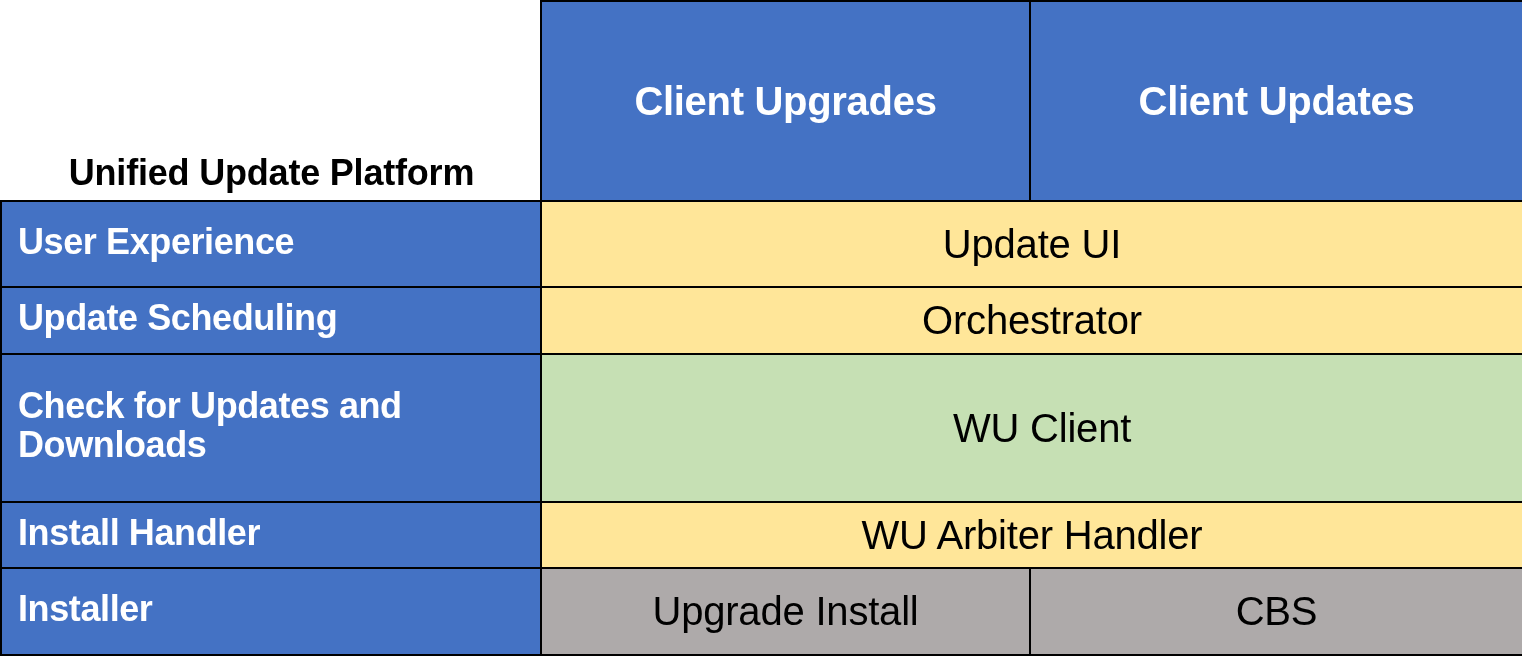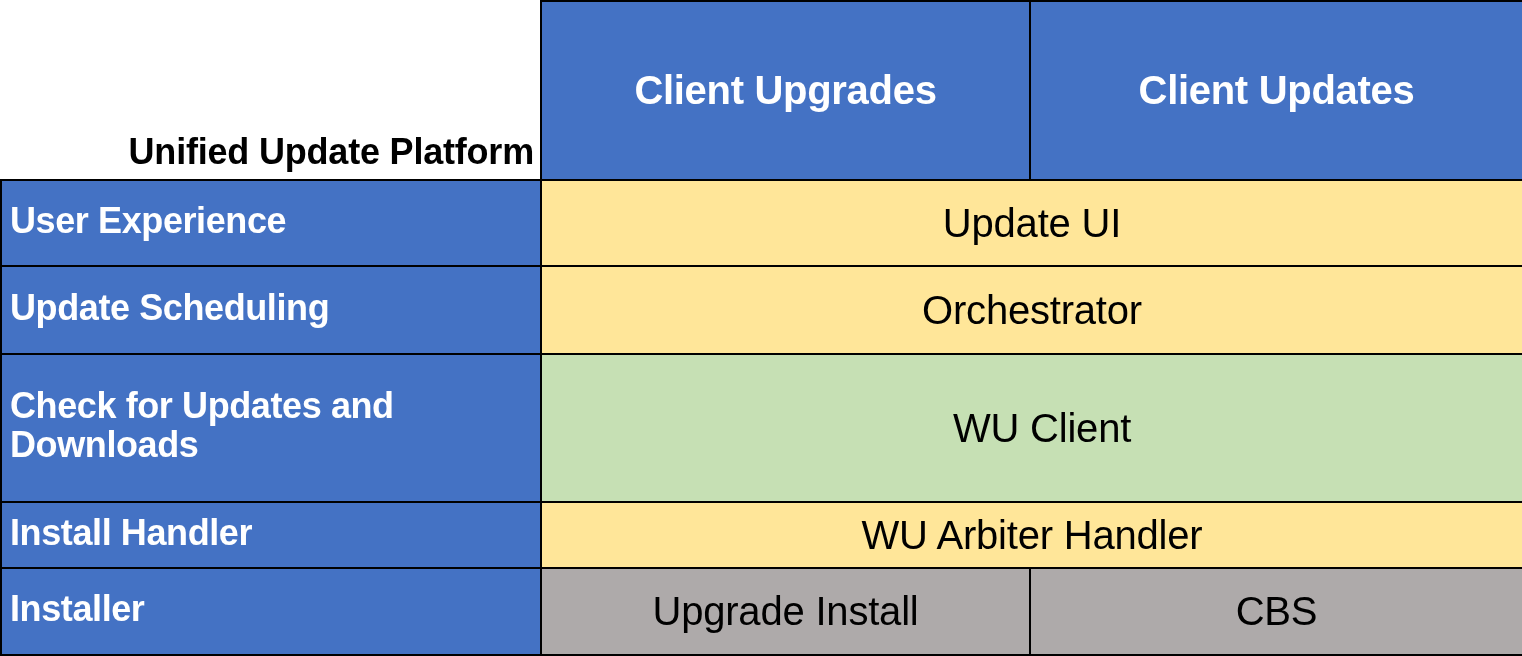--- a/index.html
+++ b/index.html
@@ -28,21 +28,21 @@
     vertical-align: middle;
   }
 
   
   td.corner-cell {
     background: #ffffff;
     border: none;
     color: #000000;
     font-weight: bold;
     font-size: 36px;
-    text-align: right;
+    text-align: center;
     padding: 0 6px 6px 8px;
     vertical-align: bottom;
     letter-spacing: -0.2px;
   }
 
   
   td.header-cell {
     background: #4472C4;
     color: #ffffff;
     font-weight: bold;
@@ -54,21 +54,21 @@
   }
 
   
   td.stage-cell {
     background: #4472C4;
     color: #ffffff;
     font-weight: bold;
     font-size: 36px;
     text-align: left;
     vertical-align: middle;
-    padding: 0 4px 4px 8px;
+    padding: 0 4px 4px 16px;
     line-height: 1.08;
     letter-spacing: -0.4px;
   }
 
   
   td.comp-cell {
     color: #000000;
     font-weight: normal;
     font-size: 40px;
     text-align: center;
@@ -108,21 +108,21 @@
 
     <tr style="height:86px">
       <td class="stage-cell">
         <span class="cell-text">User Experience</span>
       </td>
       <td class="comp-cell fill-yellow" colspan="2">
         <span class="cell-text">Update UI</span>
       </td>
     </tr>
 
-    <tr style="height:88px">
+    <tr style="height:67px">
       <td class="stage-cell">
         <span class="cell-text">Update Scheduling</span>
       </td>
       <td class="comp-cell fill-yellow" colspan="2">
         <span class="cell-text">Orchestrator</span>
       </td>
     </tr>
 
     <tr style="height:148px">
       <td class="stage-cell">

